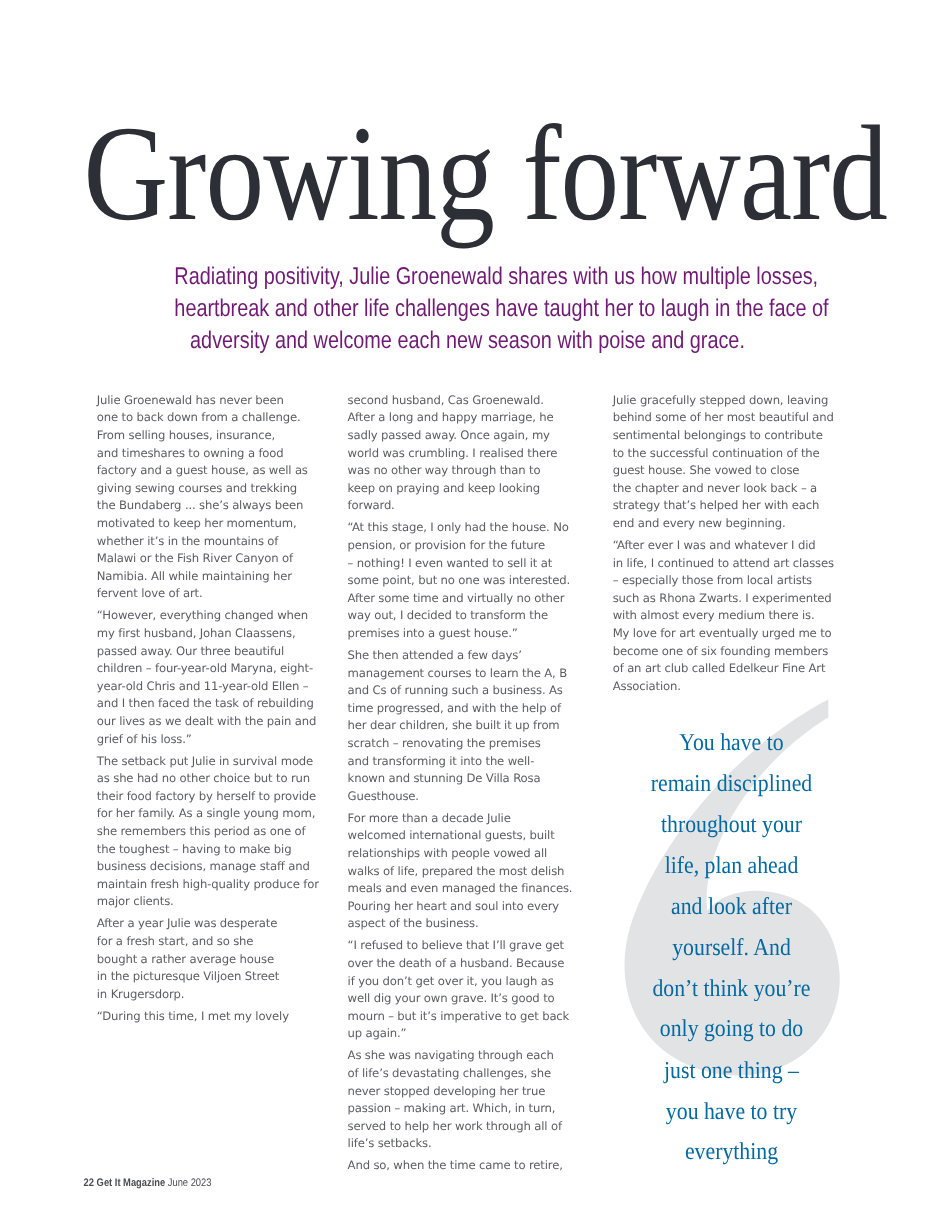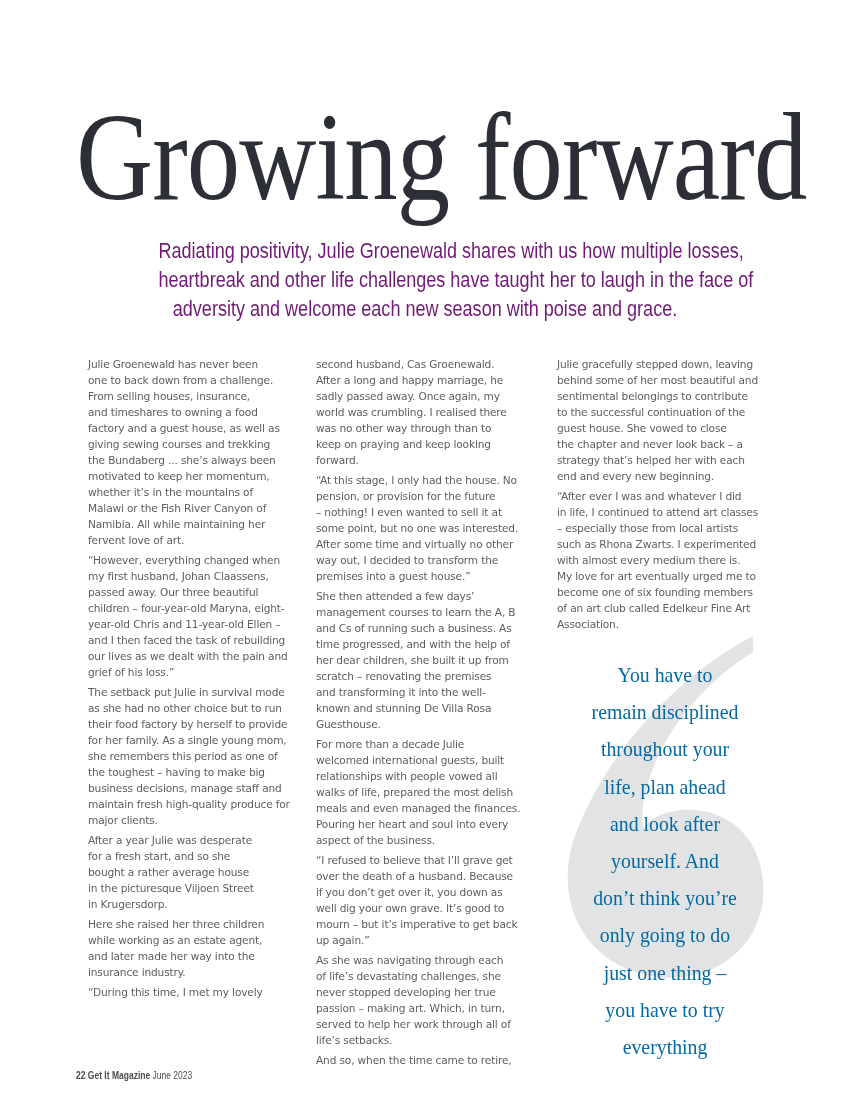--- a/index.html
+++ b/index.html
@@ -107,26 +107,20 @@
         <span class="ln">major clients.</span>
       </p>
       <p>
         <span class="ln">After a year Julie was desperate</span>
         <span class="ln">for a fresh start, and so she</span>
         <span class="ln">bought a rather average house</span>
         <span class="ln">in the picturesque Viljoen Street</span>
         <span class="ln">in Krugersdorp.</span>
       </p>
       <p>
-        <span class="ln">Here she raised her three children</span>
-        <span class="ln">while working as an estate agent,</span>
-        <span class="ln">and later made her way into the</span>
-        <span class="ln">insurance industry.</span>
-      </p>
-      <p>
         <span class="ln">“During this time, I met my lovely</span>
       </p>
     </div>
   <div class="col col2">
       <p>
         <span class="ln">second husband, Cas Groenewald.</span>
         <span class="ln">After a long and happy marriage, he</span>
         <span class="ln">sadly passed away. Once again, my</span>
         <span class="ln">world was crumbling. I realised there</span>
         <span class="ln">was no other way through than to</span>
@@ -158,21 +152,21 @@
         <span class="ln">welcomed international guests, built</span>
         <span class="ln">relationships with people vowed all</span>
         <span class="ln">walks of life, prepared the most delish</span>
         <span class="ln">meals and even managed the finances.</span>
         <span class="ln">Pouring her heart and soul into every</span>
         <span class="ln">aspect of the business.</span>
       </p>
       <p>
         <span class="ln">“I refused to believe that I’ll grave get</span>
         <span class="ln">over the death of a husband. Because</span>
-        <span class="ln">if you don’t get over it, you down as</span>
+        <span class="ln">if you don’t get over it, you laugh as</span>
         <span class="ln">well dig your own grave. It’s good to</span>
         <span class="ln">mourn – but it’s imperative to get back</span>
         <span class="ln">up again.”</span>
       </p>
       <p>
         <span class="ln">As she was navigating through each</span>
         <span class="ln">of life’s devastating challenges, she</span>
         <span class="ln">never stopped developing her true</span>
         <span class="ln">passion – making art. Which, in turn,</span>
         <span class="ln">served to help her work through all of</span>

